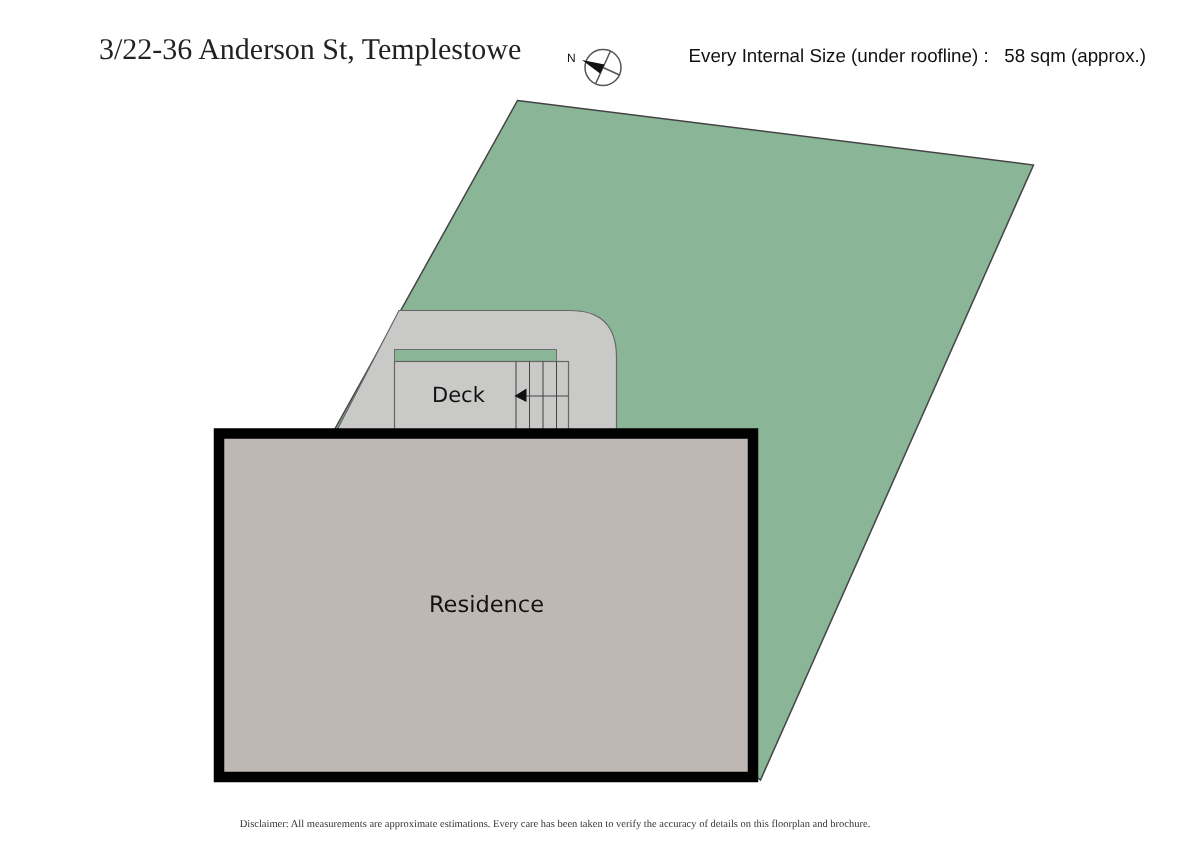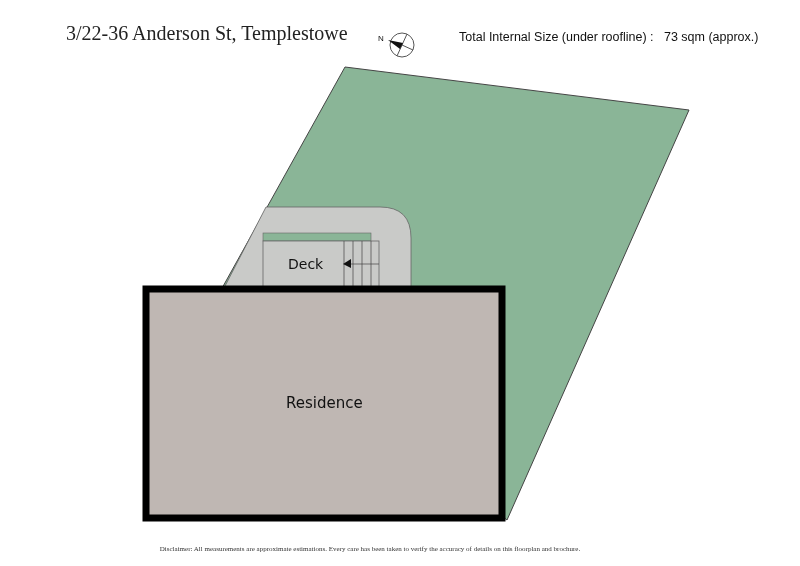--- a/index.html
+++ b/index.html
@@ -36,21 +36,21 @@
 <div class="compass">
   <svg width="40" height="32" viewBox="0 0 40 32">
     <text x="2" y="11" font-family="Liberation Sans, sans-serif" font-size="8" fill="#111">N</text>
     <circle cx="26" cy="15" r="12" fill="none" stroke="#555" stroke-width="1"></circle>
     <line x1="31" y1="4" x2="21" y2="26" stroke="#555" stroke-width="1"></line>
     <line x1="26" y1="15" x2="37" y2="20" stroke="#555" stroke-width="1"></line>
     <polygon points="12,10 27,13 24,19" fill="#111"></polygon>
   </svg>
 </div>
 
-<div class="total-size"><span>Total Internal Size (under roofline) :</span>   <span>73 sqm (approx.)</span></div>
+<div class="total-size"><span>Every Internal Size (under roofline) :</span>   <span>58 sqm (approx.)</span></div>
 
 <svg class="plan" width="800" height="566" viewBox="0 0 800 566">
 
   <polygon points="345,67 689,110 507,520 221,290" fill="#8ab597" stroke="#444" stroke-width="1"></polygon>
 
   <path d="M266,207 L380,207 Q411,207 411,238 L411,288 L224,288 Z" fill="#c9cac8" stroke="#666" stroke-width="0.8"></path>
 
   <rect x="263" y="233" width="108" height="8" fill="#8ab597" stroke="#666" stroke-width="0.6"></rect>
 
   <rect x="263" y="241" width="116" height="47" fill="#c9cac8" stroke="#666" stroke-width="0.8"></rect>

